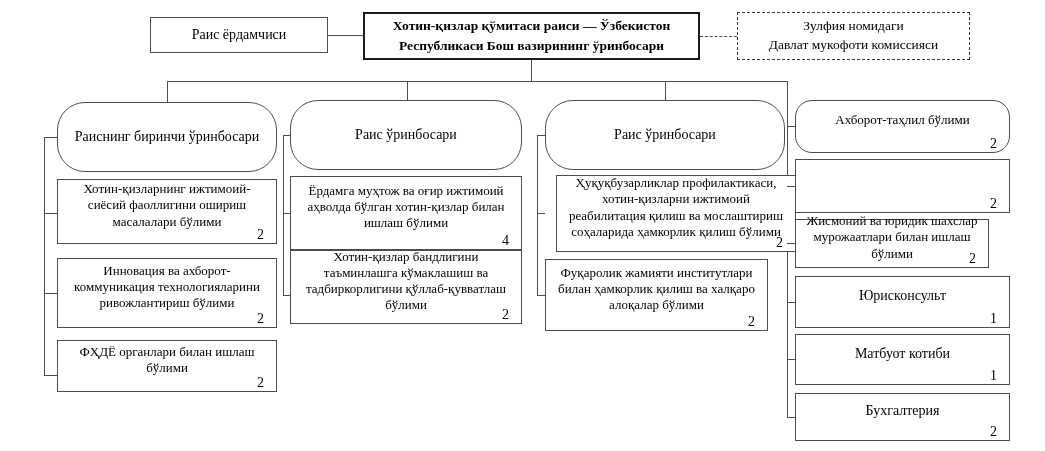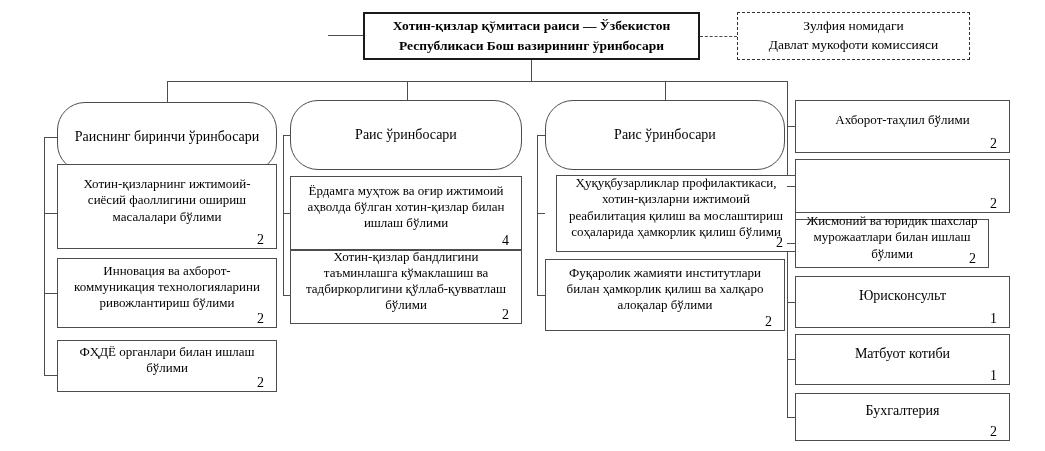--- a/index.html
+++ b/index.html
@@ -25,20 +25,23 @@
   .commission{border:1px dashed #333333;font-size:13.5px;line-height:1.4;}
   .hline{position:absolute;height:1px;background:#4d4d4d;}
   .vline{position:absolute;width:1px;background:#4d4d4d;}
   .hline.dashed{background:none;border-top:1px dashed #4d4d4d;height:0;}
 </style>
 </head>
 <body>
 
 <div class="canvas">
 
+  <div class="box" style="left:150px;top:17px;width:178px;height:36px;font-size:14px;">
+    <div class="lbl">Раис ёрдамчиси</div>
+  </div>
 
   <div class="box chairman" style="left:363px;top:12px;width:337px;height:48px;">
     <div class="lbl">Хотин-қизлар қўмитаси раиси — Ўзбекистон</div>
     <div class="lbl">Республикаси Бош вазирининг ўринбосари</div>
   </div>
 
   <div class="box commission" style="left:737px;top:12px;width:233px;height:48px;align-items:center;">
     <div class="lbl">Зулфия номидаги</div>
     <div class="lbl">Давлат мукофоти комиссияси</div>
   </div>
@@ -55,21 +58,21 @@
 
   <div class="box hdr" style="left:57px;top:102px;width:220px;height:70px;">
     <div class="lbl">Раиснинг биринчи ўринбосари</div>
   </div>
   <div class="vline" style="left:44px;top:137px;height:238px;"></div>
   <div class="hline" style="left:44px;top:137px;width:13px;"></div>
   <div class="hline" style="left:44px;top:213px;width:13px;"></div>
   <div class="hline" style="left:44px;top:293px;width:13px;"></div>
   <div class="hline" style="left:44px;top:375px;width:13px;"></div>
 
-  <div class="box has-count" style="left:57px;top:164px;width:220px;height:85px;">
+  <div class="box has-count" style="left:57px;top:179px;width:220px;height:65px;">
     <div class="lbl">Хотин-қизларнинг ижтимоий-сиёсий фаоллигини ошириш масалалари бўлими</div>
     <span class="count">2</span>
   </div>
   <div class="box has-count" style="left:57px;top:258px;width:220px;height:70px;">
     <div class="lbl">Инновация ва ахборот-коммуникация технологияларини ривожлантириш бўлими</div>
     <span class="count">2</span>
   </div>
   <div class="box has-count" style="left:57px;top:340px;width:220px;height:52px;">
     <div class="lbl">ФҲДЁ органлари билан ишлаш бўлими</div>
     <span class="count">2</span>
@@ -97,33 +100,33 @@
   </div>
   <div class="vline" style="left:537px;top:135px;height:160px;"></div>
   <div class="hline" style="left:537px;top:135px;width:8px;"></div>
   <div class="hline" style="left:537px;top:213px;width:8px;"></div>
   <div class="hline" style="left:537px;top:295px;width:8px;"></div>
 
   <div class="box has-count" style="left:556px;top:175px;width:240px;height:77px;">
     <div class="lbl">Ҳуқуқбузарликлар профилактикаси, хотин-қизларни ижтимоий реабилитация қилиш ва мослаштириш соҳаларида ҳамкорлик қилиш бўлими</div>
     <span class="count">2</span>
   </div>
-  <div class="box has-count" style="left:545px;top:259px;width:240px;height:72px;">
+  <div class="box has-count" style="left:545px;top:259px;width:223px;height:72px;">
     <div class="lbl">Фуқаролик жамияти институтлари билан ҳамкорлик қилиш ва халқаро алоқалар бўлими</div>
     <span class="count">2</span>
   </div>
 
   <div class="hline" style="left:787px;top:126px;width:8px;"></div>
   <div class="hline" style="left:787px;top:186px;width:8px;"></div>
   <div class="hline" style="left:787px;top:243px;width:8px;"></div>
   <div class="hline" style="left:787px;top:302px;width:8px;"></div>
   <div class="hline" style="left:787px;top:359px;width:8px;"></div>
   <div class="hline" style="left:787px;top:417px;width:8px;"></div>
 
-  <div class="box has-count" style="left:795px;top:100px;width:215px;height:53px;">
+  <div class="box has-count" style="left:795px;top:100px;width:215px;height:53px;border-radius:17px;">
     <div class="lbl">Ахборот-таҳлил бўлими</div>
     <span class="count">2</span>
   </div>
   <div class="box has-count" style="left:795px;top:159px;width:215px;height:54px;">
     <span class="count">2</span>
   </div>
   <div class="box has-count" style="left:795px;top:219px;width:194px;height:49px;">
     <div class="lbl">Жисмоний ва юридик шахслар мурожаатлари билан ишлаш бўлими</div>
     <span class="count">2</span>
   </div>

